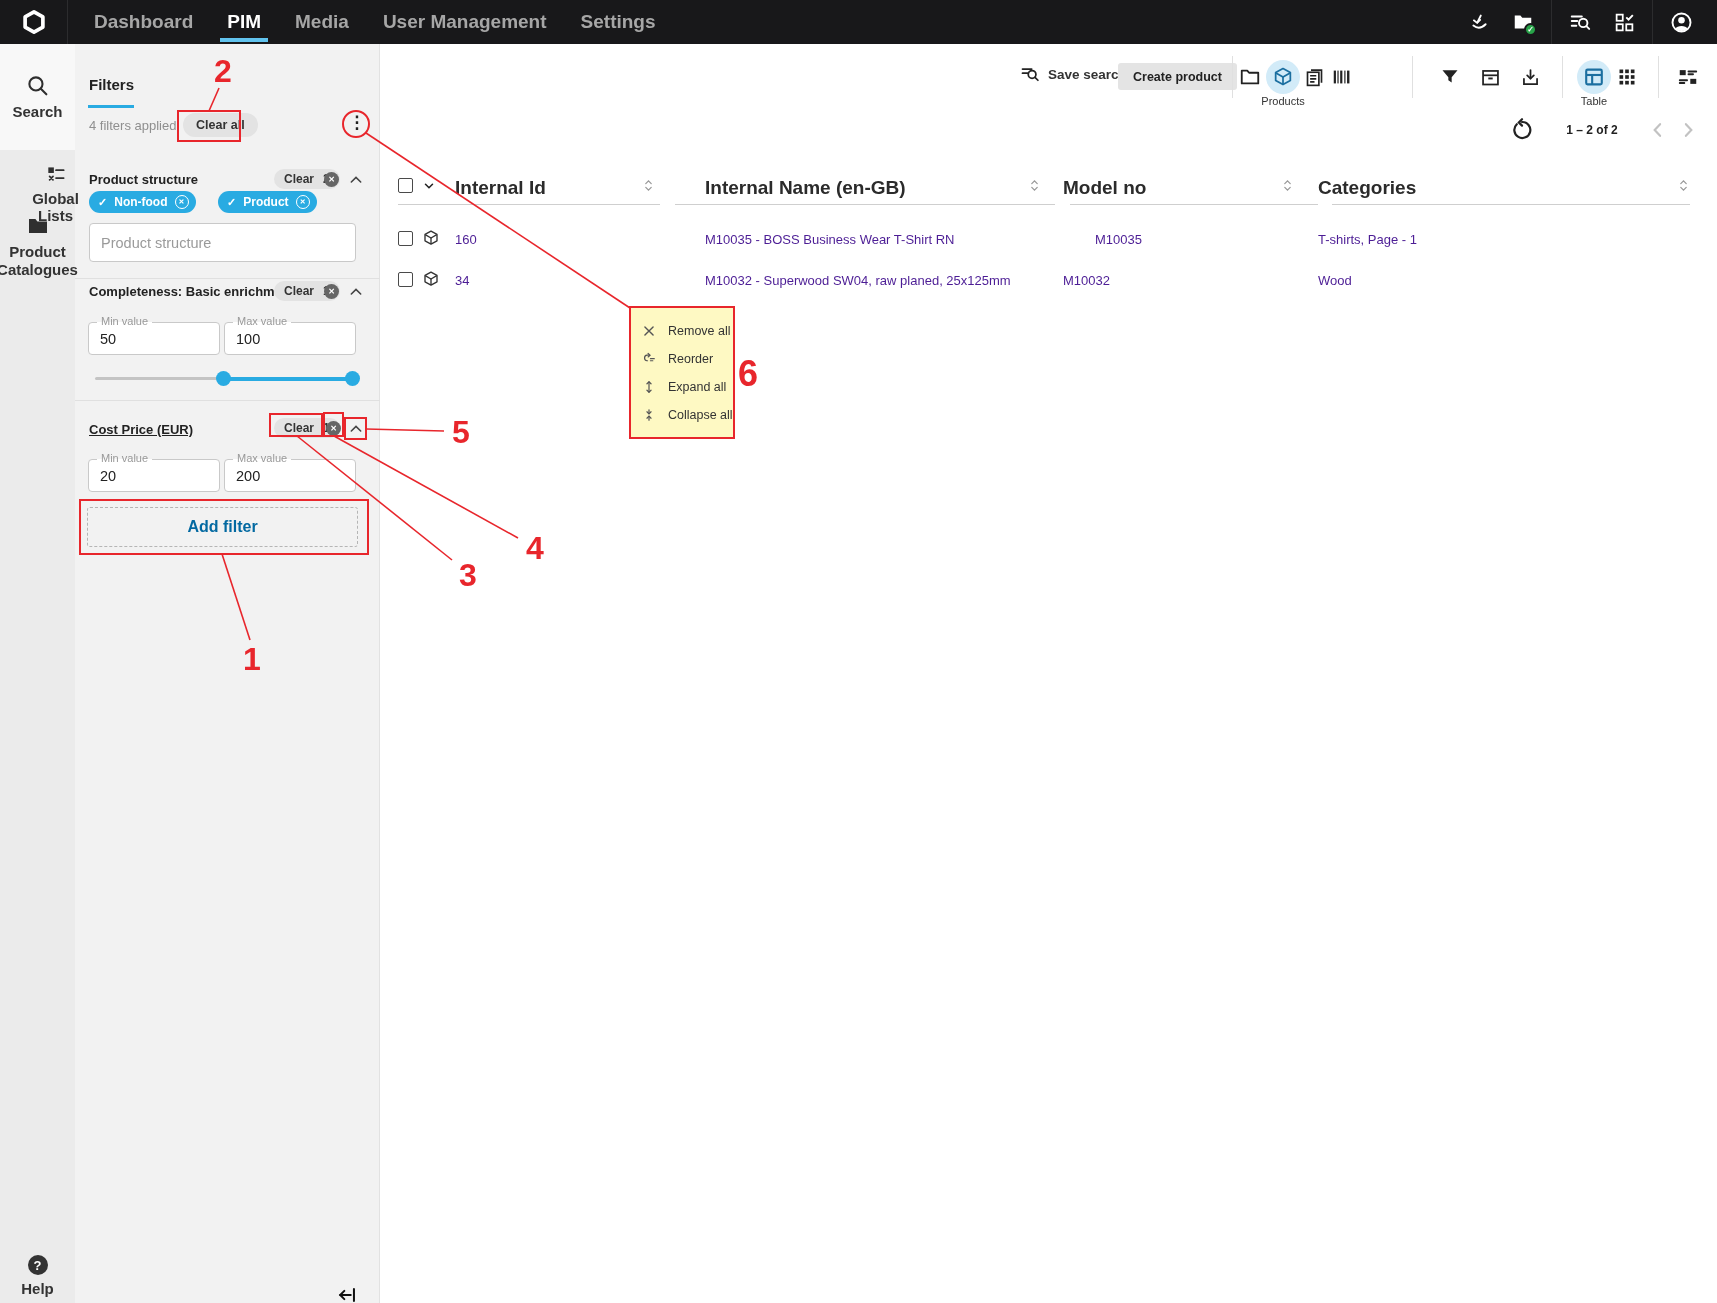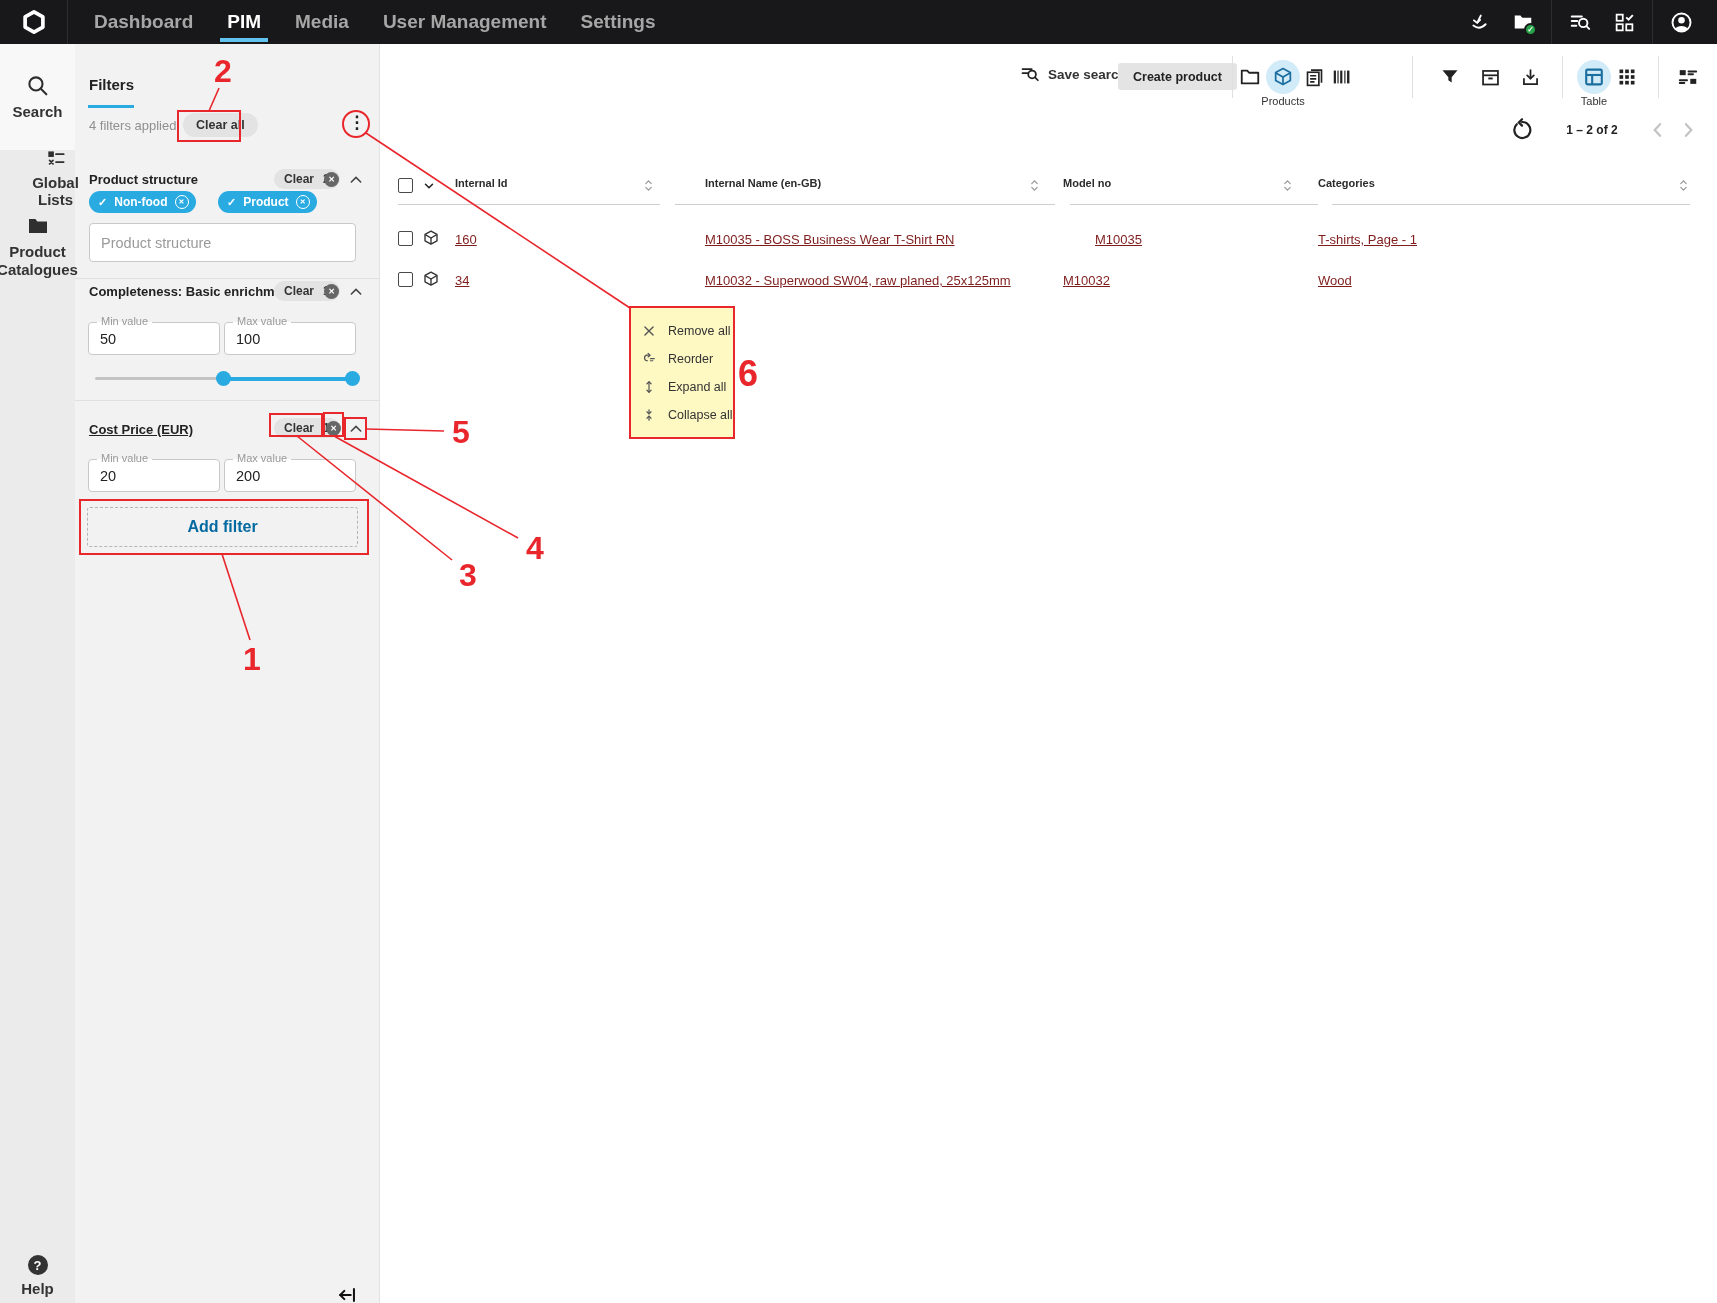--- a/index.html
+++ b/index.html
@@ -17,21 +17,21 @@
   .nav-right { margin-left:auto; display:flex; align-items:center; height:44px; margin-right:14px; }
   .nav-icon { width:44px; height:44px; display:flex; align-items:center; justify-content:center; color:#fff; position:relative; cursor:pointer; }
   .nav-sep { width:1px; height:44px; background:#2c2c2e; margin:0 6px; }
   .green-badge { position:absolute; right:8px; bottom:8px; width:13px; height:13px; border-radius:50%; background:#27A348; border:2px solid #18181a; display:flex; align-items:center; justify-content:center; color:#fff; font-size:8px; font-weight:700; }
 
   
   #rail { position:absolute; left:0; top:44px; width:75px; height:1259px; background:#ebebeb; z-index:4; }
   .rail-item { display:flex; flex-direction:column; align-items:center; justify-content:center; text-align:center; color:#2f2f2f; cursor:pointer; }
   .rail-label { font-size:15px; font-weight:700; color:#333; margin-top:5px; line-height:1.15; }
   #rail-search { position:absolute; left:0; top:0; width:75px; height:106px; background:#f8f8f8; }
-  #rail-global { position:absolute; left:0; top:104px; width:75px; height:60px;padding-left:36px; }
+  #rail-global { position:absolute; left:0; top:120px; width:75px; height:60px;padding-left:36px; }
   #rail-catalogues { position:absolute; left:0; top:166px; width:75px; height:72px; }
   #rail-help { position:absolute; left:0; top:1206px; width:75px; height:53px; }
   .help-circle { width:20px; height:20px; border-radius:50%; background:#333; color:#fff; font-size:13px; font-weight:700; display:flex; align-items:center; justify-content:center; }
 
   
   #filters { position:absolute; left:75px; top:44px; width:305px; height:1259px; background:#f2f2f2; border-right:1px solid #e2e2e2; z-index:3; }
   .f-abs { position:absolute; }
   #filters-title { left:14px; top:32px; font-size:15px; font-weight:700; color:#222; }
   #filters-tabline { left:13px; top:61px; width:46px; height:3px; background:#29ABE2; }
   #applied-text { left:14px; top:74px; font-size:13px; color:#8f8f8f; }
@@ -70,26 +70,26 @@
   #create-product { left:738px; top:19px; height:27px; padding:0 15px; background:#e4e4e4; border:none; border-radius:3px; font-family:"Liberation Sans", sans-serif; font-size:12.5px; font-weight:700; color:#222; cursor:pointer; }
   .tb-sep { position:absolute; top:12px; width:1px; height:42px; background:#e0e0e0; }
   .tb-icon { position:absolute; top:19px; width:28px; height:28px; display:flex; align-items:center; justify-content:center; color:#222; cursor:pointer; }
   .tb-icon.hl { background:#d2ebf8; border-radius:50%; width:34px; height:34px; top:16px; color:#1b6fa0; }
   .tb-caption { position:absolute; top:51px; font-size:11px; color:#333; transform:translateX(-50%); white-space:nowrap; }
 
   #refresh-btn { left:1130px; top:74px; width:24px; height:24px; color:#222; cursor:pointer; }
   #page-range { left:1172px; top:79px; width:80px; text-align:center; font-size:12px; font-weight:700; color:#222; }
   .pg-chev { position:absolute; top:76px; width:20px; height:20px; color:#c2c2c2; cursor:pointer; }
 
-  .th-label { position:absolute; top:133px; font-size:11px; font-weight:700; color:#2b2b2b; }
+  .th-label { position:absolute; top:133px; font-size:19px; font-weight:700; color:#2b2b2b; }
   .sort-icon { position:absolute; top:134px; width:13px; height:15px; color:#9a9a9a; cursor:pointer; }
   .h-seg { position:absolute; top:160px; height:1px; background:#cfcfcf; }
   .checkbox { position:absolute; width:15px; height:15px; border:1.8px solid #4a4a4a; border-radius:2px; background:#fff; cursor:pointer; }
   .hdr-caret { position:absolute; left:42px; top:135px; width:14px; height:14px; color:#222; cursor:pointer; }
-  .cell { position:absolute; font-size:13px; color:#7f1d1d;text-decoration:underline; }
+  .cell { position:absolute; font-size:13px; color:#4c1d95; }
   .row-cube { position:absolute; width:18px; height:18px; color:#333; }
 
   
   #ctx-menu { position:absolute; left:630px; top:307px; width:104px; height:131px; background:#fef9c3; z-index:20; }
   .menu-item { position:absolute; left:0; width:104px; height:29px; display:flex; align-items:center; gap:12px; padding-left:12px; cursor:pointer; }
   .menu-ico { width:14px; height:14px; color:#555; flex:0 0 14px; }
   .menu-label { font-size:12.5px; color:#333; white-space:nowrap; }
 
   
   #anno { position:absolute; left:0; top:0; z-index:40; pointer-events:none; }

